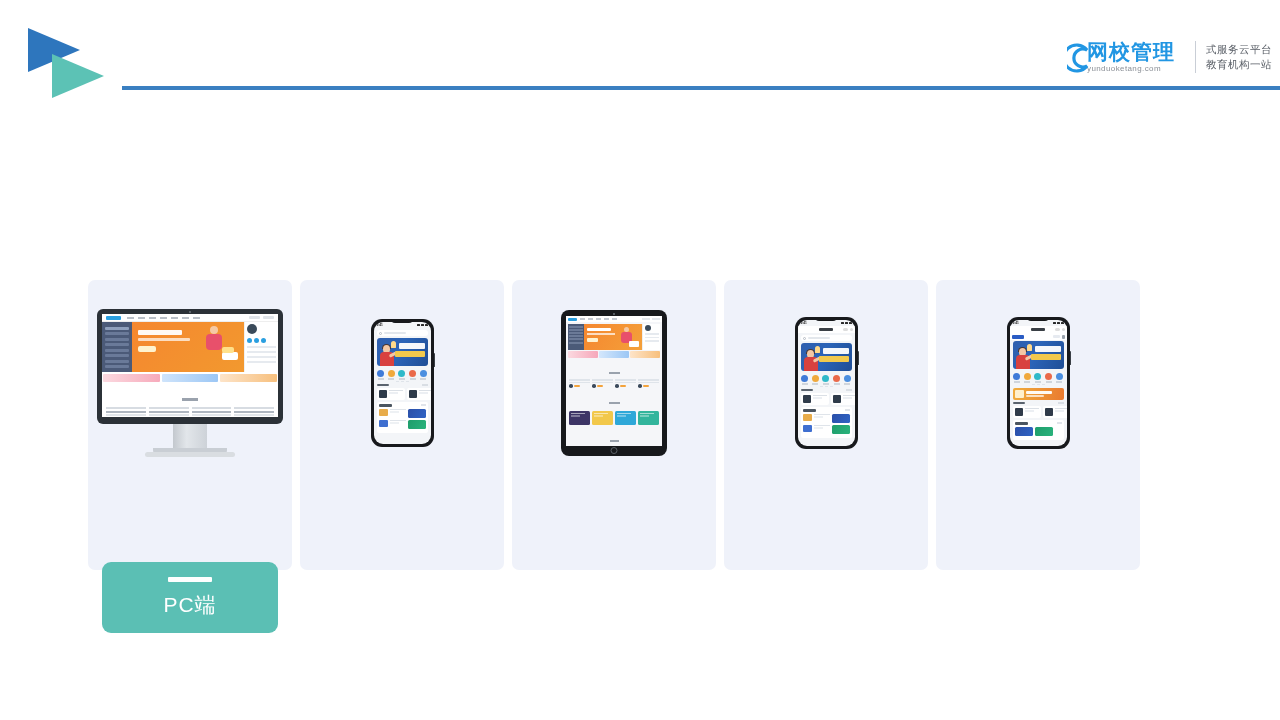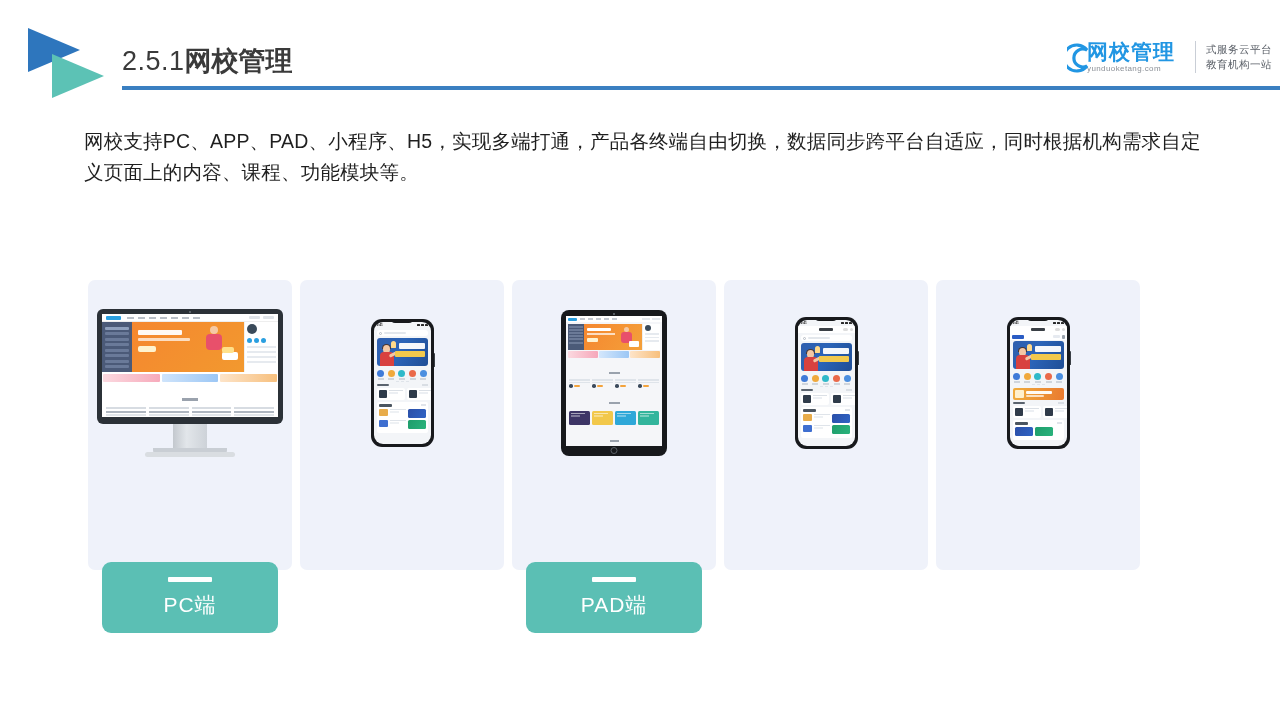--- a/index.html
+++ b/index.html
@@ -259,25 +259,20 @@
 
 <div class="slide">
 
   <div class="header">
 
     <div class="logo-mark">
       <span class="tri-blue"></span>
       <span class="tri-teal"></span>
     </div>
 
-    <div class="title-block">
-      <div class="title-line">
-        <span class="title-num">2.5.1</span><span class="title-main">网校管理</span>
-      </div>
-    </div>
     <div class="title-rule"></div>
 
     <div class="brand">
       <div class="brand-left">
         <span class="cloud-ico">
           <svg width="26" height="30" viewBox="0 0 26 30">
             <path d="M20 7 A9 9 0 1 0 20 23 A13 13 0 1 1 20 7 Z" fill="none" stroke="#2196e3" stroke-width="3.2" stroke-linecap="round"></path>
           </svg>
         </span>
         <span class="brand-words">
@@ -286,21 +281,20 @@
         </span>
       </div>
       <span class="brand-sep"></span>
       <span class="brand-tag">
         <span>式服务云平台</span><br>
         <span>教育机构一站</span>
       </span>
     </div>
   </div>
 
-  <div class="body-copy">网校支持PC、APP、PAD、小程序、H5，实现多端打通，产品各终端自由切换，数据同步跨平台自适应，同时根据机构需求自定义页面上的内容、课程、功能模块等。</div>
 
   <div class="cards">
 
     <div class="card">
       <div class="device-zone">
         <div class="monitor">
           <div class="mon-bezel">
             <span class="mon-cam"></span>
             <div class="pc-scr scr">
               <div class="pc-nav">
@@ -590,24 +584,20 @@
                   <i></i>
                   <i class="s"></i>
                 </span>
             </div>
             <div class="tb-sub"><i></i></div>
 
           </div>
           <span class="tab-home"></span>
         </div>
       </div>
-      <div class="label-box">
-        <span class="label-bar"></span>
-        <span class="label-text">PAD端</span>
-      </div>
     </div>
 
     <div class="card">
       <div class="device-zone">
         <div class="phone tall">
           <span class="notch"></span>
           <span class="sidebtn"></span>
           <div class="phone-scr scr">
             <div class="ph-status">
                 <span class="t">9:41</span>

